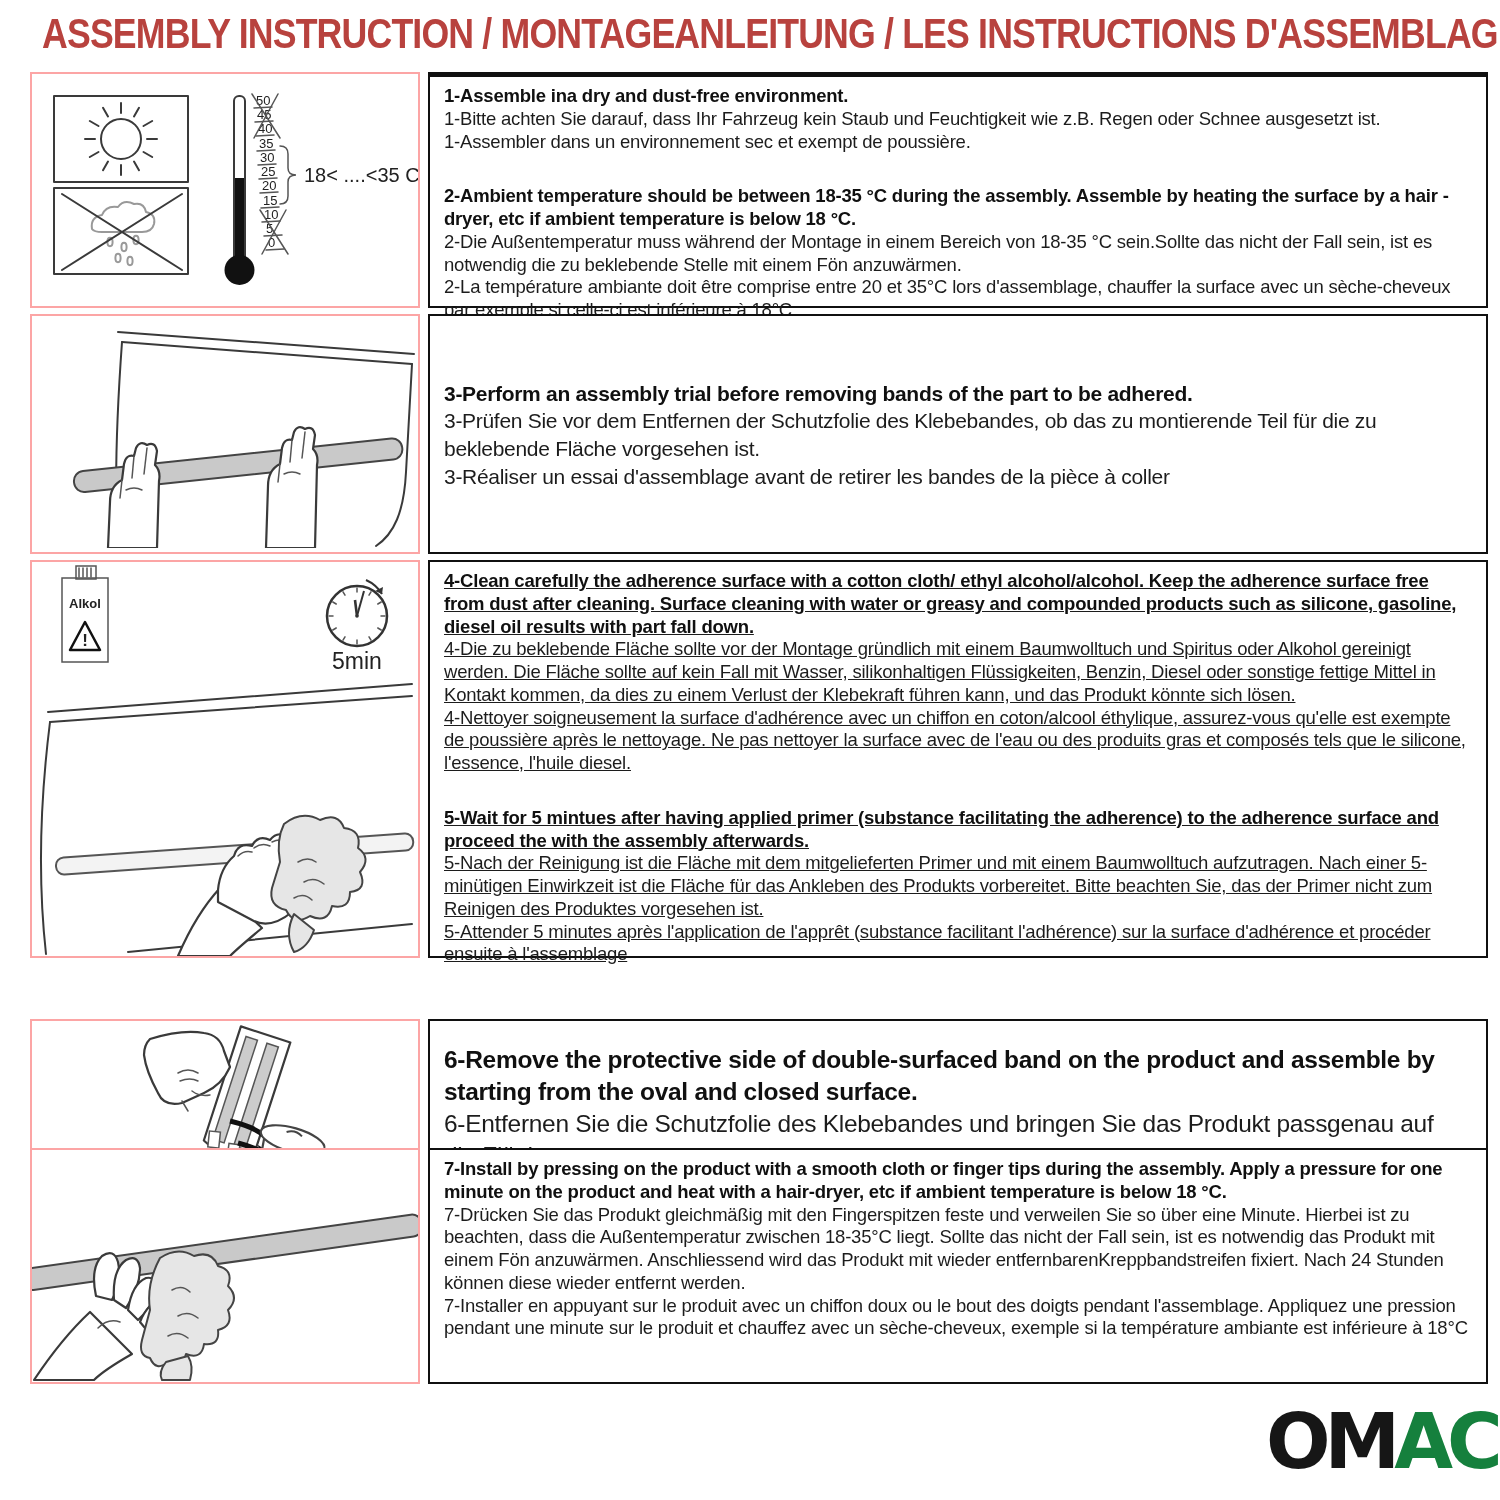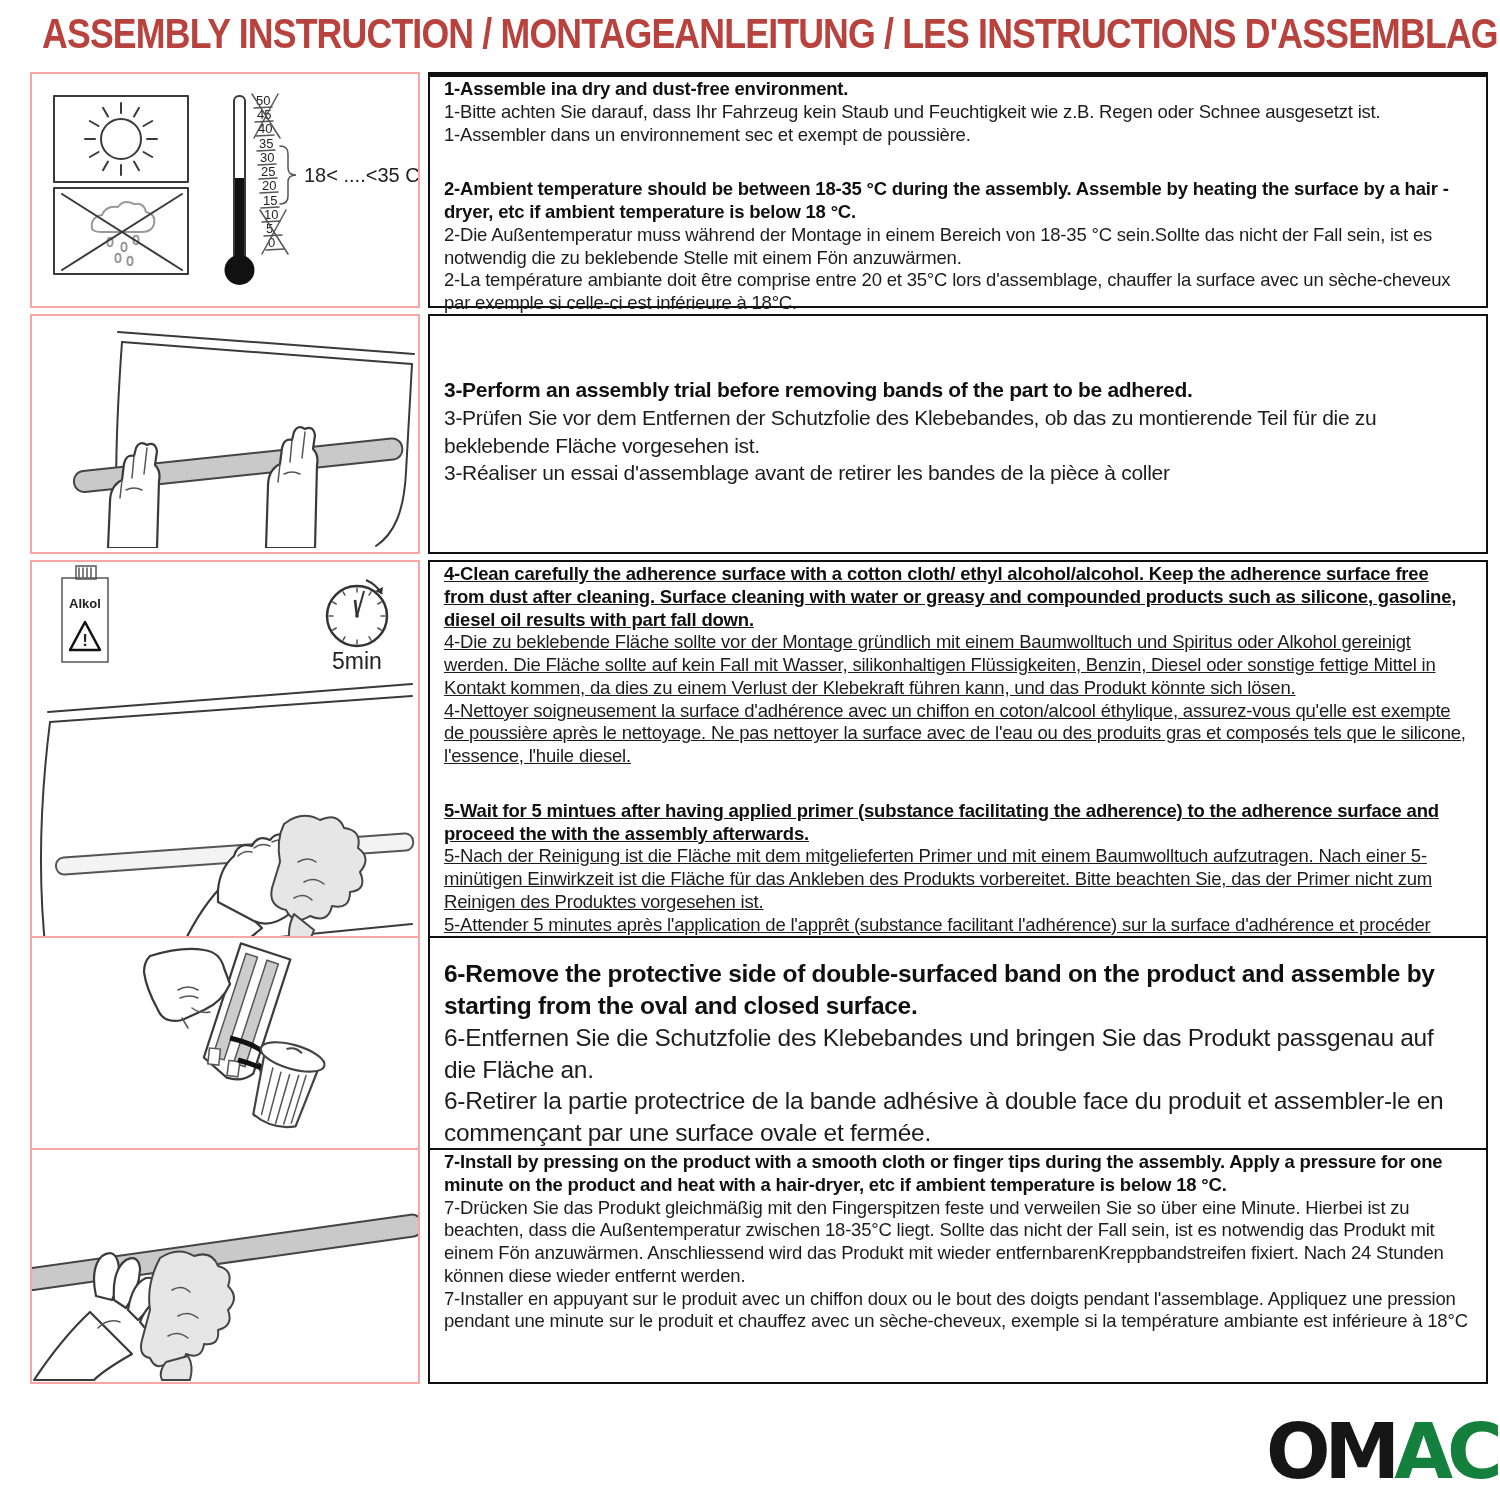--- a/index.html
+++ b/index.html
@@ -11,46 +11,46 @@
     position:absolute; left:42px; top:10px; white-space:nowrap;
     font-size:42px; font-weight:bold; color:#b8423e;
     letter-spacing:-1px; transform:scaleX(.85); transform-origin:left top;
   }
   .leftbox {
     position:absolute; left:30px; width:390px; box-sizing:border-box;
     border:2px solid #fca5a5; background:#fff;
   }
   .rightbox {
     position:absolute; left:428px; width:1060px; box-sizing:border-box;
-    border:2px solid #101010; background:#fff; padding:1px 18px 6px 14px;
+    border:2px solid #101010; background:#fff; padding:8px 18px 6px 14px;
   }
   .r1 { top:72px;  height:236px; }
   .r2 { top:314px; height:240px; }
   .r3 { top:560px; height:398px;text-decoration:underline; }
-  .r4 { top:936px; height:240px; }
+  .r4 { top:1019px; height:240px; }
   .r5 { top:1148px; height:236px; }
   .rightbox.r1 { border-top-width:5px; }
   .txt p { margin:0; letter-spacing:-0.2px; }
   .txt p.b { font-weight:bold; color:#101010; }
   .txt p.gap { margin-top:32px; }
   .small p { font-size:18.5px; line-height:1.23; }
   .mid p   { font-size:21px;   line-height:1.32; letter-spacing:-0.3px; }
   .mid6 p  { font-size:24.5px; line-height:1.3;  letter-spacing:-0.3px; }
   .vcenter { display:flex; flex-direction:column; justify-content:center; }
   svg { display:block; }
   .ink   { fill:none; stroke:#3a3a3a; stroke-width:2; stroke-linecap:round; stroke-linejoin:round; }
   .thin  { fill:none; stroke:#555;    stroke-width:1.5; stroke-linecap:round; }
   .soft  { fill:none; stroke:#999;    stroke-width:2;   stroke-linecap:round; stroke-linejoin:round; }
   .hand  { fill:#ffffff; stroke:#3a3a3a; stroke-width:2.2; stroke-linejoin:round; }
   .cloth { fill:#e6e6e6; stroke:#444; stroke-width:2; stroke-linejoin:round; }
   .strip { fill:#c9c9c9; stroke:#444; stroke-width:2; }
   .lbl   { font-family:"Liberation Sans", sans-serif; fill:#222; }
   .logo {
     position:absolute; left:1258px; top:1404px; width:242px; height:96px;
-    background:#fff; z-index:6; display:flex; align-items:center;
+    background:#fff; z-index:6; display:flex; align-items:flex-start;
     padding-left:8px; box-sizing:border-box;
     font-family:"DejaVu Sans", sans-serif; font-weight:bold;
     font-size:76px; line-height:1; letter-spacing:-6px;
   }
   .logo .om { color:#161616; }
   .logo .ac { color:#15803d; }
 </style>
 </head>
 <body>
 

